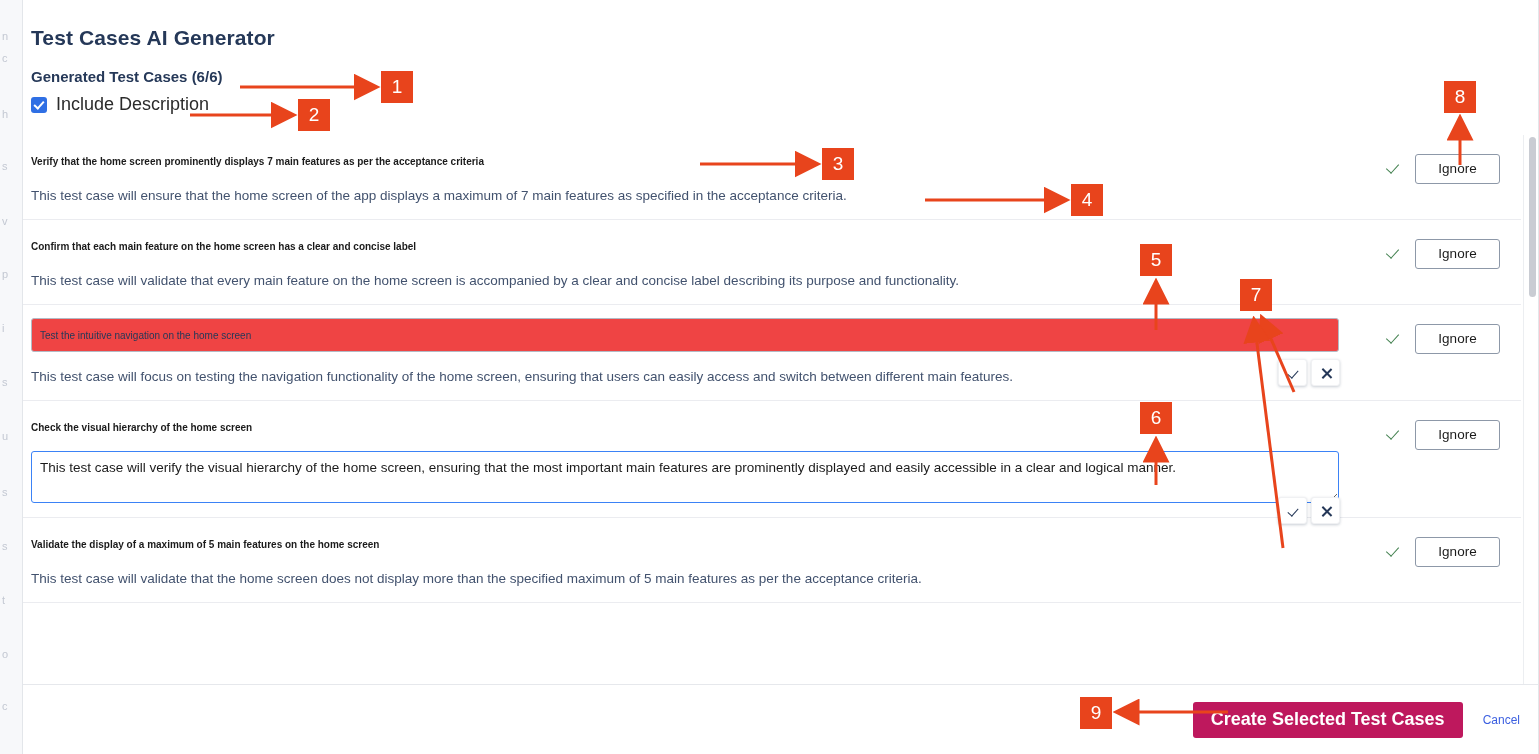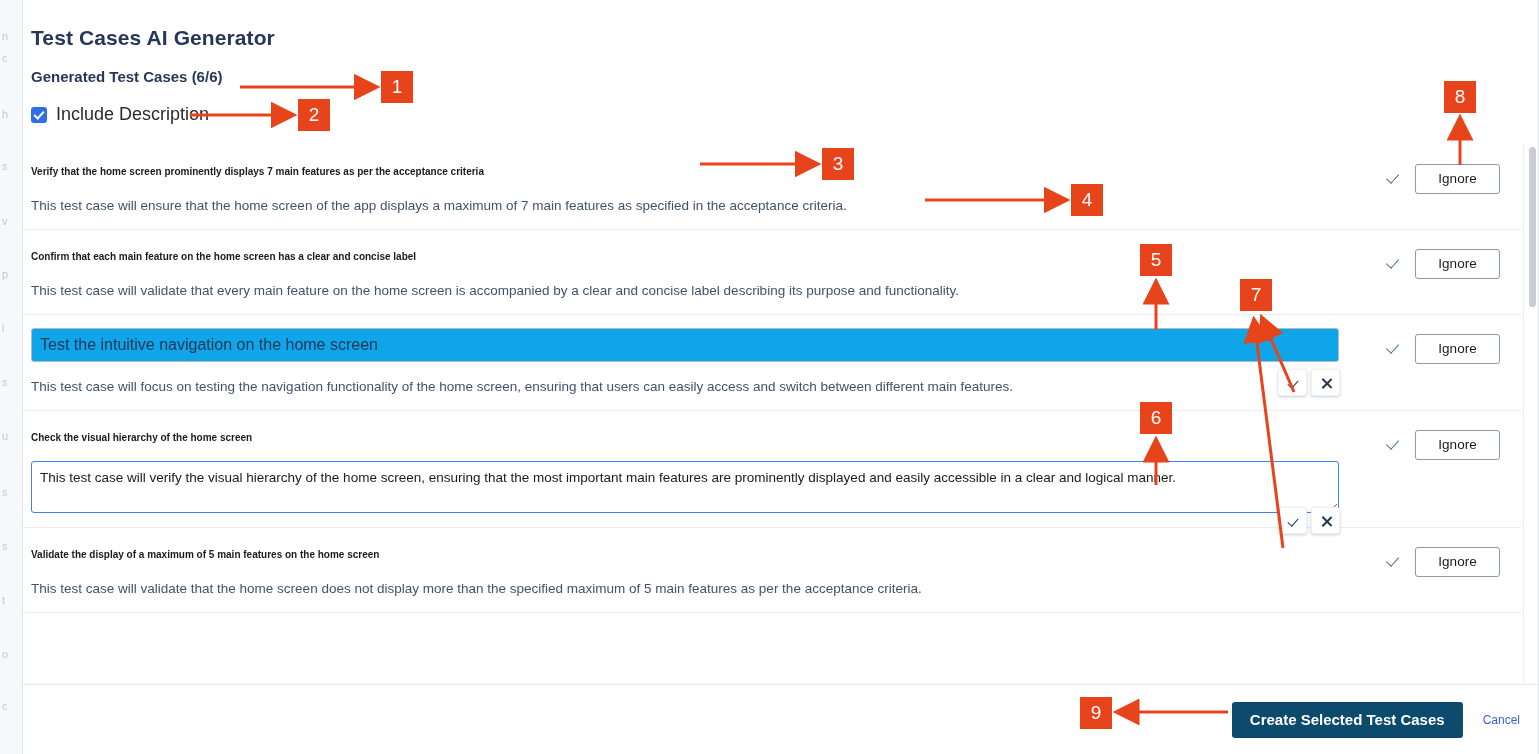--- a/index.html
+++ b/index.html
@@ -44,21 +44,21 @@
     letter-spacing: .1px;
   }
 
   .sub-header {
     padding: 18px 0 0 8px;
   }
   .gen-count {
     font-size: 15px;
     font-weight: 700;
     color: #253858;
-    margin-bottom: 19px;
+    margin-bottom: 9px;
   }
   .incl-desc-row {
     display: flex;
     align-items: center;
     gap: 9px;
   }
   .cbx {
     width: 16px; height: 16px;
     border-radius: 3px;
     background: #2f6fe4;
@@ -115,26 +115,26 @@
     color: #42526e;
     line-height: 19px;
     margin-top: 15px;
   }
 
   .tc-input {
     width: 1308px;
     height: 34px;
     border: 1px solid #b3bac5;
     border-radius: 3px;
-    font-size: 16px;
+    font-size: 10px;
     font-family: "Liberation Sans", sans-serif;
     color: #253858;
     padding: 0 8px;
     outline: none;
-    background: #0ea5e9;
+    background: #ef4444;
     display: block;
   }
   .tc-textarea {
     width: 1308px;
     height: 52px;
     border: 1px solid #3b82f6;
     border-radius: 3px;
     font-size: 13.5px;
     font-family: "Liberation Sans", sans-serif;
     color: #1b1b1b;
@@ -232,25 +232,25 @@
     height: 70px;
     border-top: 1px solid #e6e8ec;
     display: flex;
     align-items: center;
     justify-content: flex-end;
     padding-right: 18px;
     gap: 20px;
     background: #fff;
   }
   .primary-btn {
-    background: #0c4a6e;
+    background: #be185d;
     color: #ffffff;
     border: none;
     border-radius: 3px;
-    font-size: 15px;
+    font-size: 18px;
     font-weight: 700;
     font-family: "Liberation Sans", sans-serif;
     padding: 0 18px;
     height: 36px;
     cursor: pointer;
   }
   .cancel-link {
     color: #3b5fe0;
     font-size: 12px;
     cursor: pointer;

